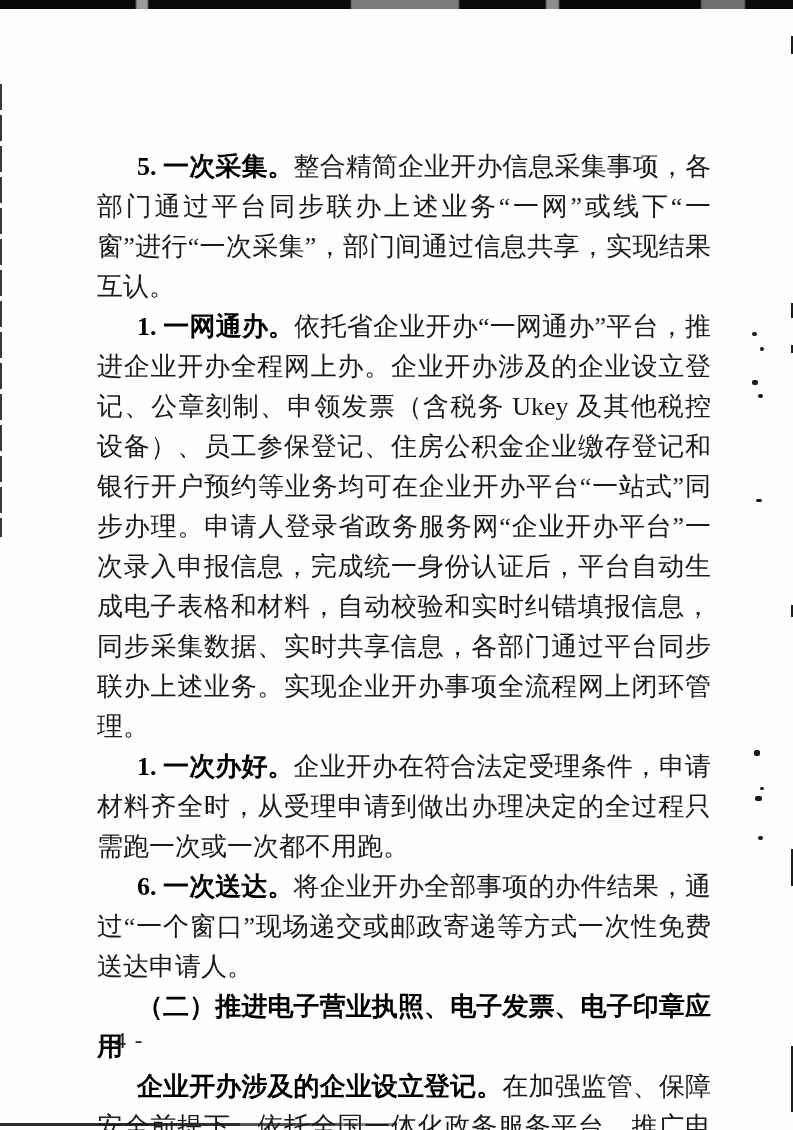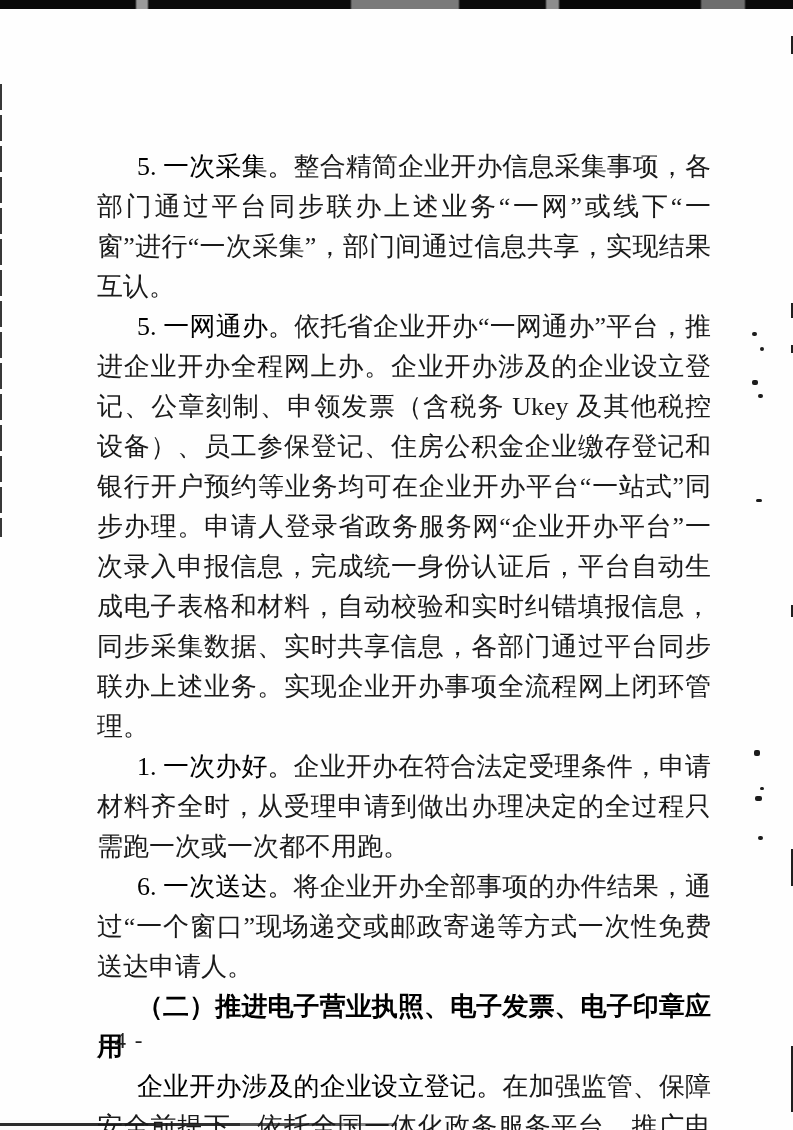--- a/index.html
+++ b/index.html
@@ -21,21 +21,21 @@
     font-size: 26px;
     line-height: 40px;
     color: #1a1a1a;
     text-align: justify;
   }
   .text-block p {
     margin: 0;
     padding: 0;
     text-indent: 40px;
   }
-  .lead { font-weight: 400; color: #000; }
+  .lead { font-weight: 700; color: #000; }
   .section-heading .lead { font-weight: 700; }
 
   
   .page-number {
     position: absolute;
     left: 98px;
     top: 1028px;
     font-size: 23px;
     color: #222;
     word-spacing: 3px;
@@ -104,21 +104,21 @@
   <div class="edge-dash" style="top:303px;height:15px"></div>
   <div class="edge-dash" style="top:345px;height:8px"></div>
   <div class="edge-dash" style="top:605px;height:12px"></div>
   <div class="edge-dash" style="top:849px;height:37px"></div>
   <div class="edge-dash" style="top:1046px;height:66px"></div>
 
   <div class="text-block">
 
     <p><span class="lead">5. 一次采集。</span><span>整合精简企业开办信息采集事项，各部门通过平台同步联办上述业务“一网”或线下“一窗”进行“一次采集”，部门间通过信息共享，实现结果互认。</span></p>
 
-    <p><span class="lead">5. 一网通办。</span><span>依托省企业开办“一网通办”平台，推进企业开办全程网上办。企业开办涉及的企业设立登记、公章刻制、申领发票（含税务 Ukey 及其他税控设备）、员工参保登记、住房公积金企业缴存登记和银行开户预约等业务均可在企业开办平台“一站式”同步办理。申请人登录省政务服务网“企业开办平台”一次录入申报信息，完成统一身份认证后，平台自动生成电子表格和材料，自动校验和实时纠错填报信息，同步采集数据、实时共享信息，各部门通过平台同步联办上述业务。实现企业开办事项全流程网上闭环管理。</span></p>
+    <p><span class="lead">1. 一网通办。</span><span>依托省企业开办“一网通办”平台，推进企业开办全程网上办。企业开办涉及的企业设立登记、公章刻制、申领发票（含税务 Ukey 及其他税控设备）、员工参保登记、住房公积金企业缴存登记和银行开户预约等业务均可在企业开办平台“一站式”同步办理。申请人登录省政务服务网“企业开办平台”一次录入申报信息，完成统一身份认证后，平台自动生成电子表格和材料，自动校验和实时纠错填报信息，同步采集数据、实时共享信息，各部门通过平台同步联办上述业务。实现企业开办事项全流程网上闭环管理。</span></p>
 
     <p><span class="lead">1. 一次办好。</span><span>企业开办在符合法定受理条件，申请材料齐全时，从受理申请到做出办理决定的全过程只需跑一次或一次都不用跑。</span></p>
 
     <p><span class="lead">6. 一次送达。</span><span>将企业开办全部事项的办件结果，通过“一个窗口”现场递交或邮政寄递等方式一次性免费送达申请人。</span></p>
 
     <p class="section-heading"><span class="lead">（二）推进电子营业执照、电子发票、电子印章应用</span><span></span></p>
 
     <p><span class="lead">企业开办涉及的企业设立登记。</span><span>在加强监管、保障安全前提下，依托全国一体化政务服务平台，推广电子营业执照应用，作为企业在网上办理企业登记、公章刻制、涉税服务、社保登记、银行</span></p>
 
   </div>

